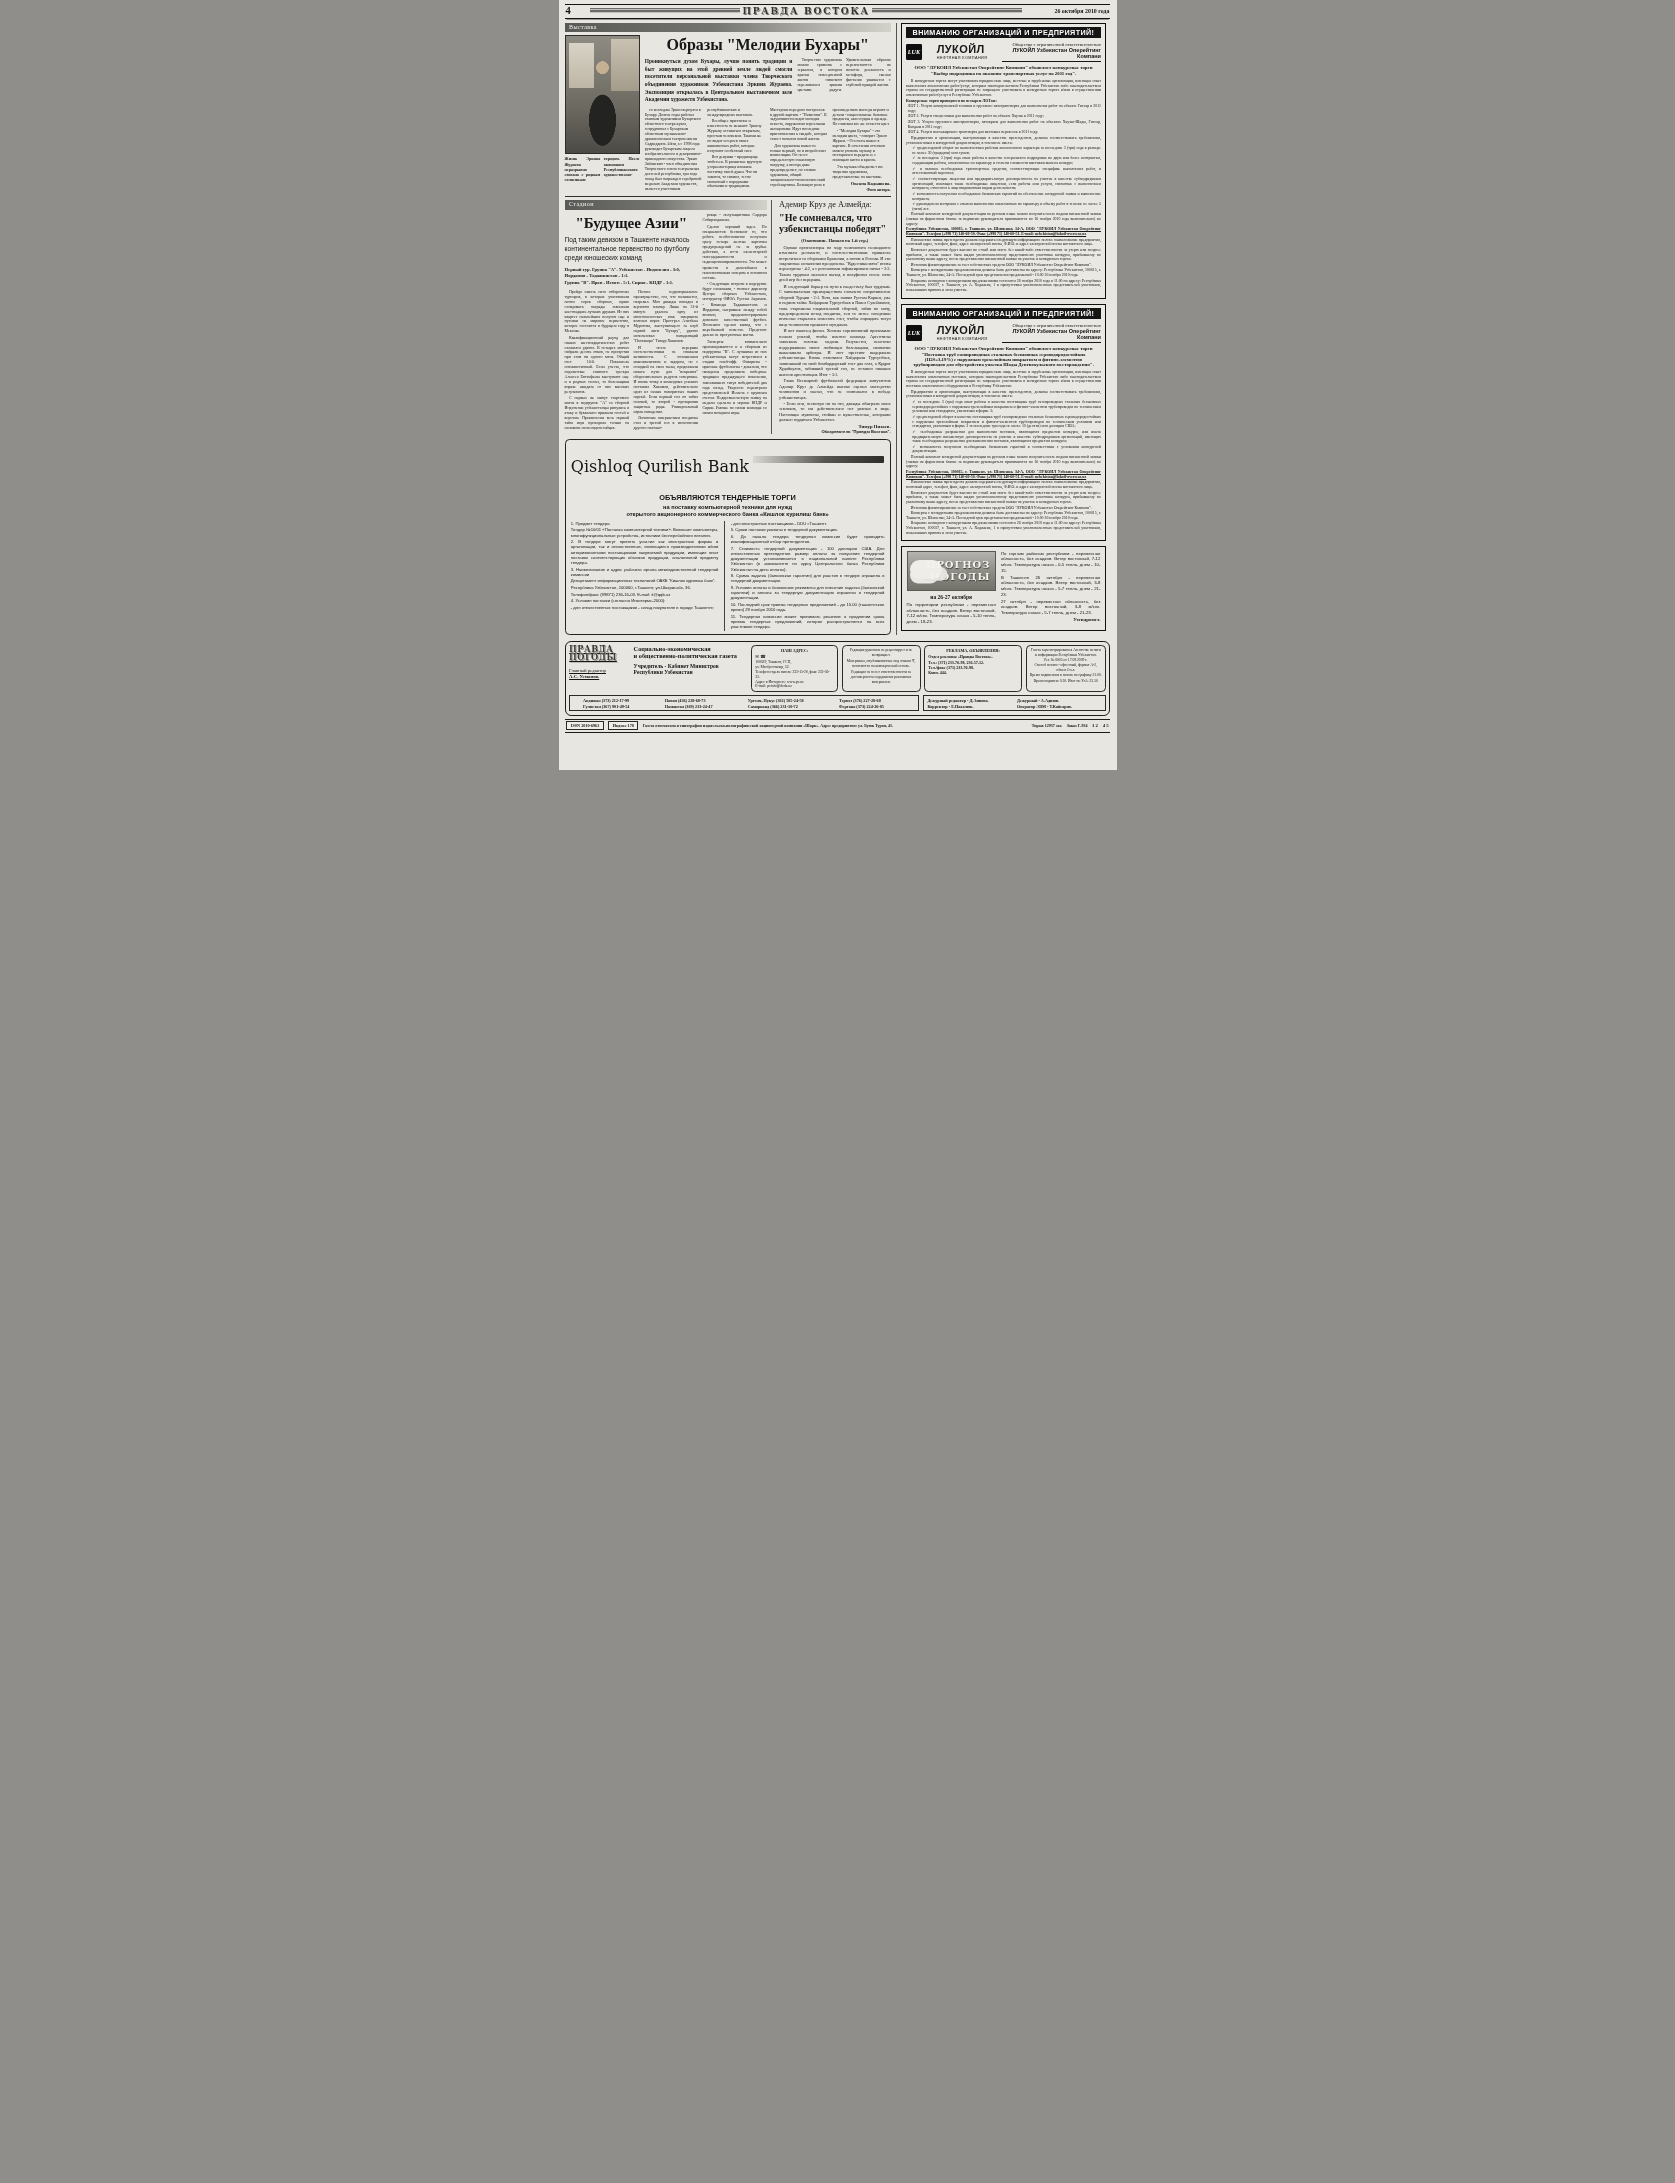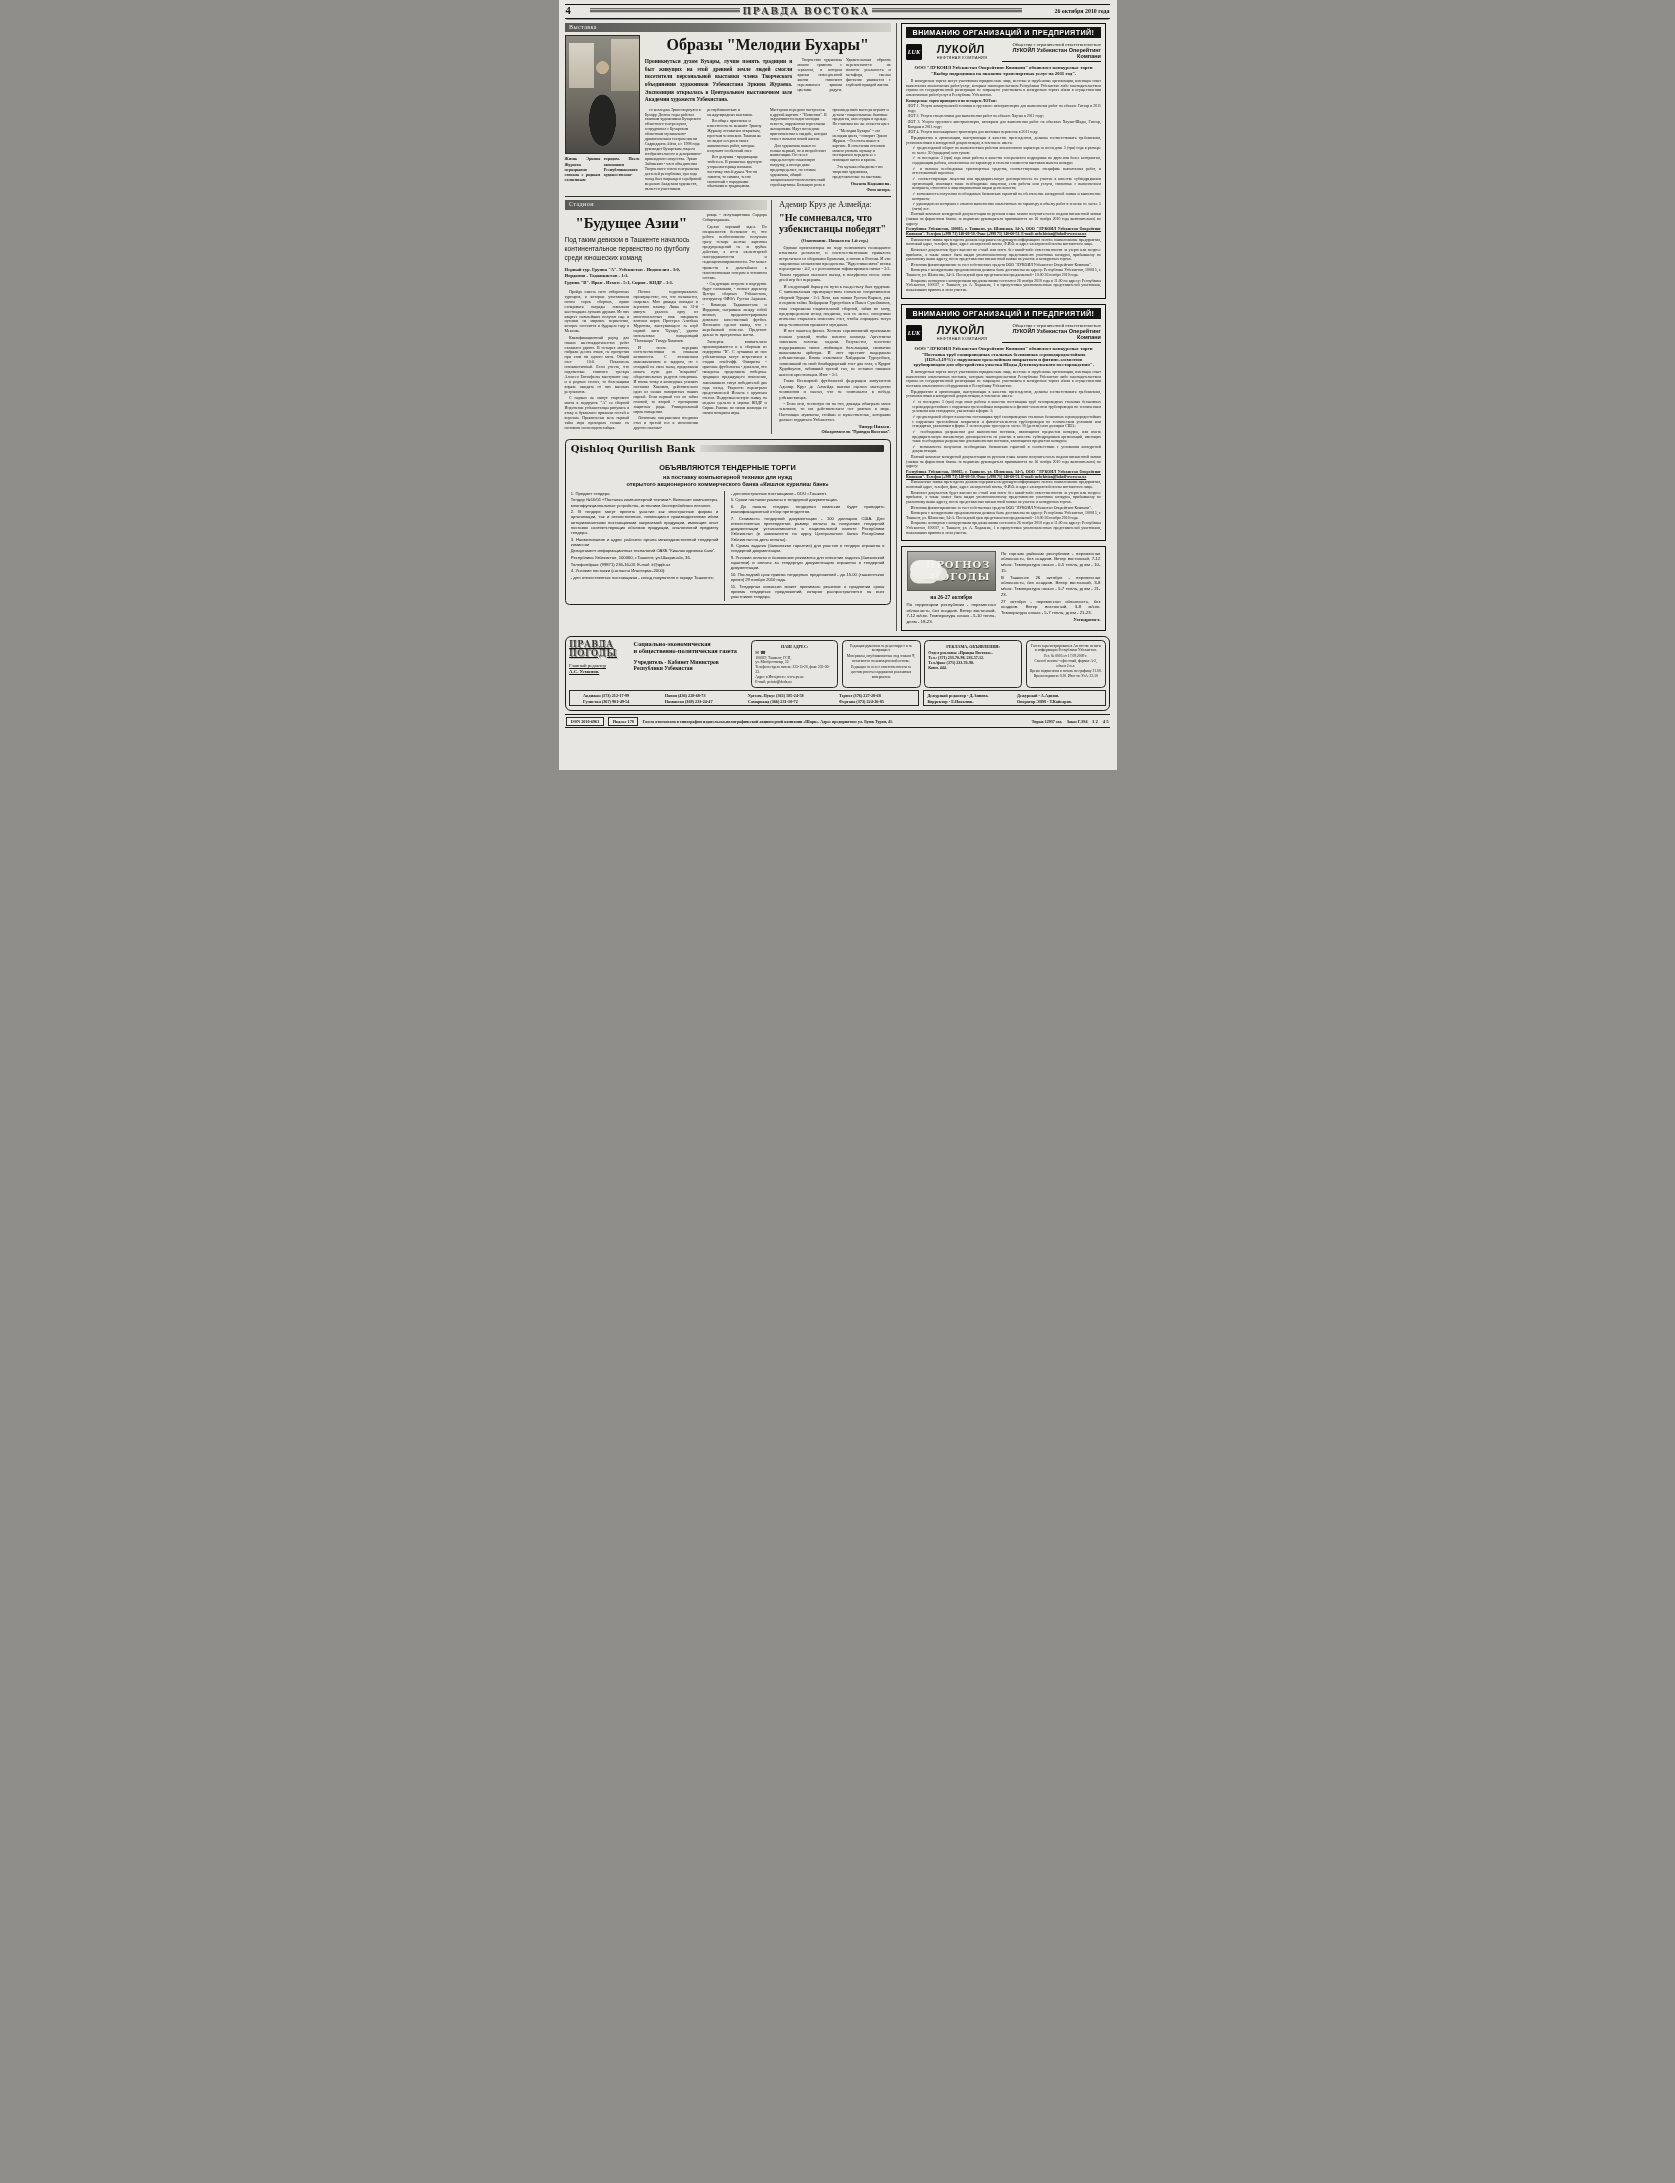--- a/index.html
+++ b/index.html
@@ -88,23 +88,23 @@
   .ad-subject p { font-weight:bold; font-size:4.8px; text-align:center; }
   .ad-body { margin-top:3.1px; }
   .ad-body p { font-size:3.9px; line-height:1.2; text-align:justify; text-indent:4.8px; margin-bottom:0.9px; }
   .ad-body .nohang { text-indent:0; }
   .ad-lots p { text-indent:0; padding-left:1.7px; }
   .ad-bullets p { text-indent:0; padding-left:6.1px; position:relative; }
   .ad-addr { font-weight:bold; text-decoration:underline; }
   
   .bank { border:0.9px solid #23231f; border-radius:4.4px; padding:3.5px 5.2px; margin-top:4.4px; }
   .bank-brand-row { display:flex; align-items:center; gap:4.4px; }
-  .bank-brand { font-family:"DejaVu Serif",serif; font-weight:bold; font-size:10px; white-space:nowrap; }
+  .bank-brand { font-family:"DejaVu Serif",serif; font-weight:normal; font-size:16px; white-space:nowrap;margin-top:14px; }
   .bank-stripe { flex:1; height:7px; background:linear-gradient(90deg,#d8d7d1,#56554f 55%,#2e2d29); border-radius:0.9px; }
-  .bank-h1 { font-family:"Liberation Sans",sans-serif; font-weight:bold; font-size:7.4px; text-align:center; margin-top:9px; }
+  .bank-h1 { font-family:"Liberation Sans",sans-serif; font-weight:bold; font-size:7.4px; text-align:center; margin-top:17px; }
   .bank-h2 { font-family:"Liberation Sans",sans-serif; font-weight:bold; font-size:5.7px; text-align:center; margin-top:1.7px; }
   .bank-h3 { font-family:"Liberation Sans",sans-serif; font-weight:bold; font-size:5.7px; text-align:center; margin-top:1.3px; margin-bottom:3.5px; }
   .bank-cols { display:flex; gap:6.1px; }
   .bank-col { width:50%; font-family:"Liberation Sans",sans-serif; }
   .bank-col:first-child { border-right:0.4px solid #44423e; padding-right:5.2px; }
   .bank-col p { font-size:4.2px; line-height:1.25; text-align:justify; margin-bottom:1.3px; }
   
   .wx { border:0.9px solid #12120f; padding:3.5px 4.4px; display:flex; gap:5.2px; }
   .wx-left { width:46%; }
   .wx-banner { height:40px; background:linear-gradient(180deg,#b5b4ae,#8a8982 55%,#72716a);

